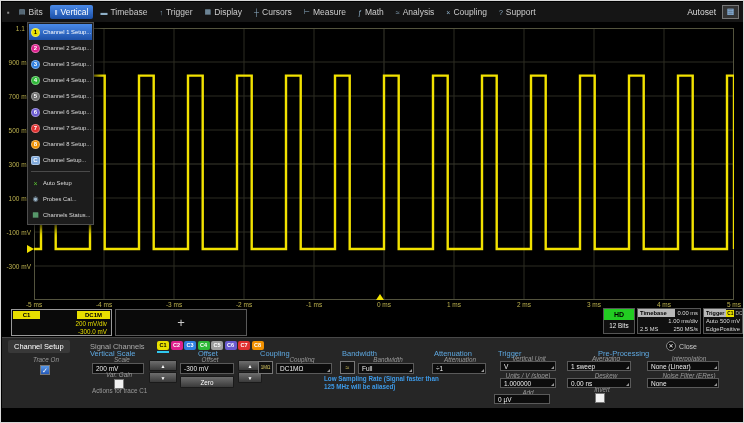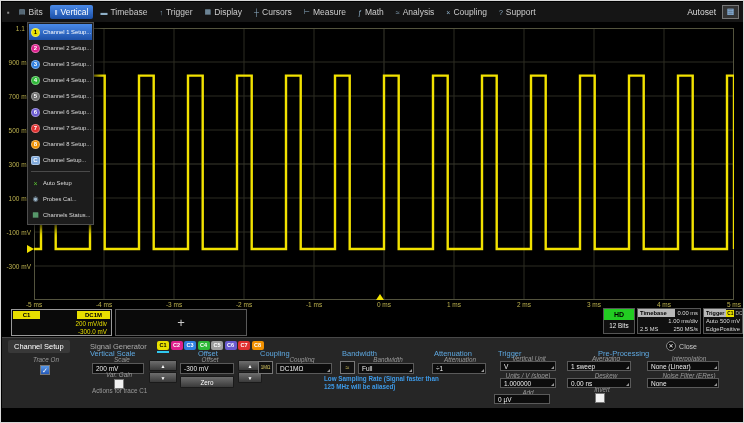--- a/index.html
+++ b/index.html
@@ -258,21 +258,21 @@
       <span>500 mV</span>
     </div>
     <div class="acqrow">
       <span>Edge</span>
       <span>Positive</span>
     </div>
   </div>
 
   <div class="panel" id="panel">
     <div class="tab active" style="left:6px">Channel Setup</div>
-    <div class="tab" style="left:82px">Signal Generator</div>
+    <div class="tab" style="left:82px">Signal Channels</div>
     <div id="chips">
         <div class="cchip" style="left: 155px; background: rgb(232, 224, 0); color: rgb(0, 0, 0);">C1</div>
         <div style="position: absolute; left: 155px; top: 13px; width: 12px; height: 2px; background: rgb(48, 200, 240);"></div>
         <div class="cchip" style="left: 168.5px; background: rgb(222, 31, 140);">C2</div>
         <div class="cchip" style="left: 182px; background: rgb(47, 127, 224);">C3</div>
         <div class="cchip" style="left: 195.5px; background: rgb(46, 184, 56);">C4</div>
         <div class="cchip" style="left: 209px; background: rgb(158, 158, 158);">C5</div>
         <div class="cchip" style="left: 222.5px; background: rgb(106, 90, 208);">C6</div>
         <div class="cchip" style="left: 236px; background: rgb(224, 48, 48);">C7</div>
         <div class="cchip" style="left: 249.5px; background: rgb(240, 144, 0);">C8</div>

